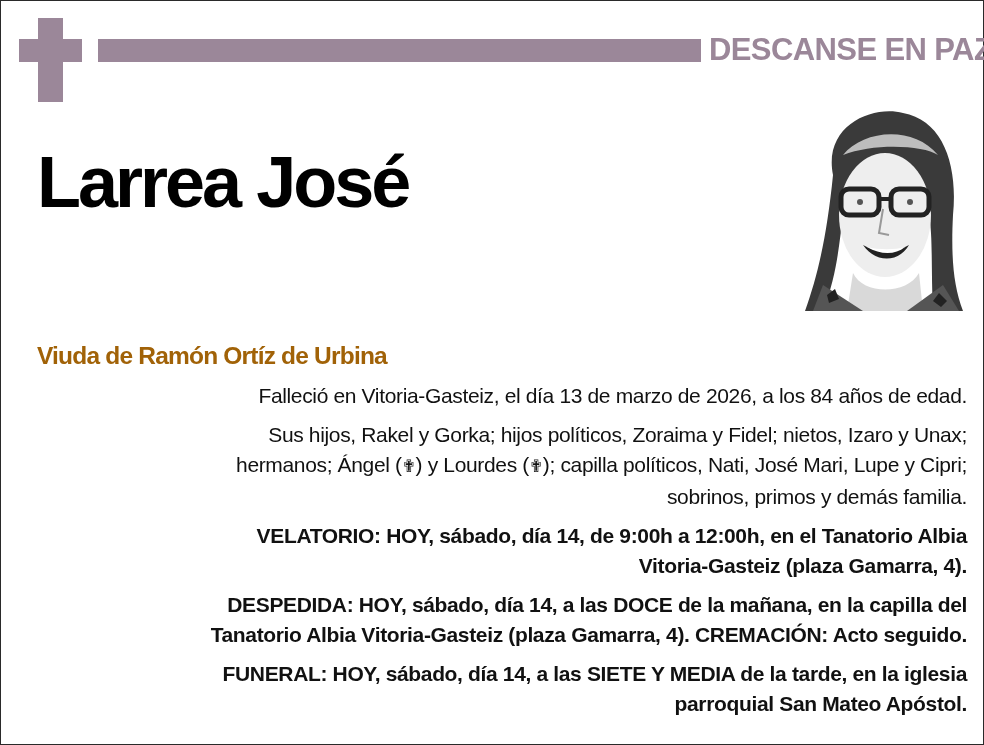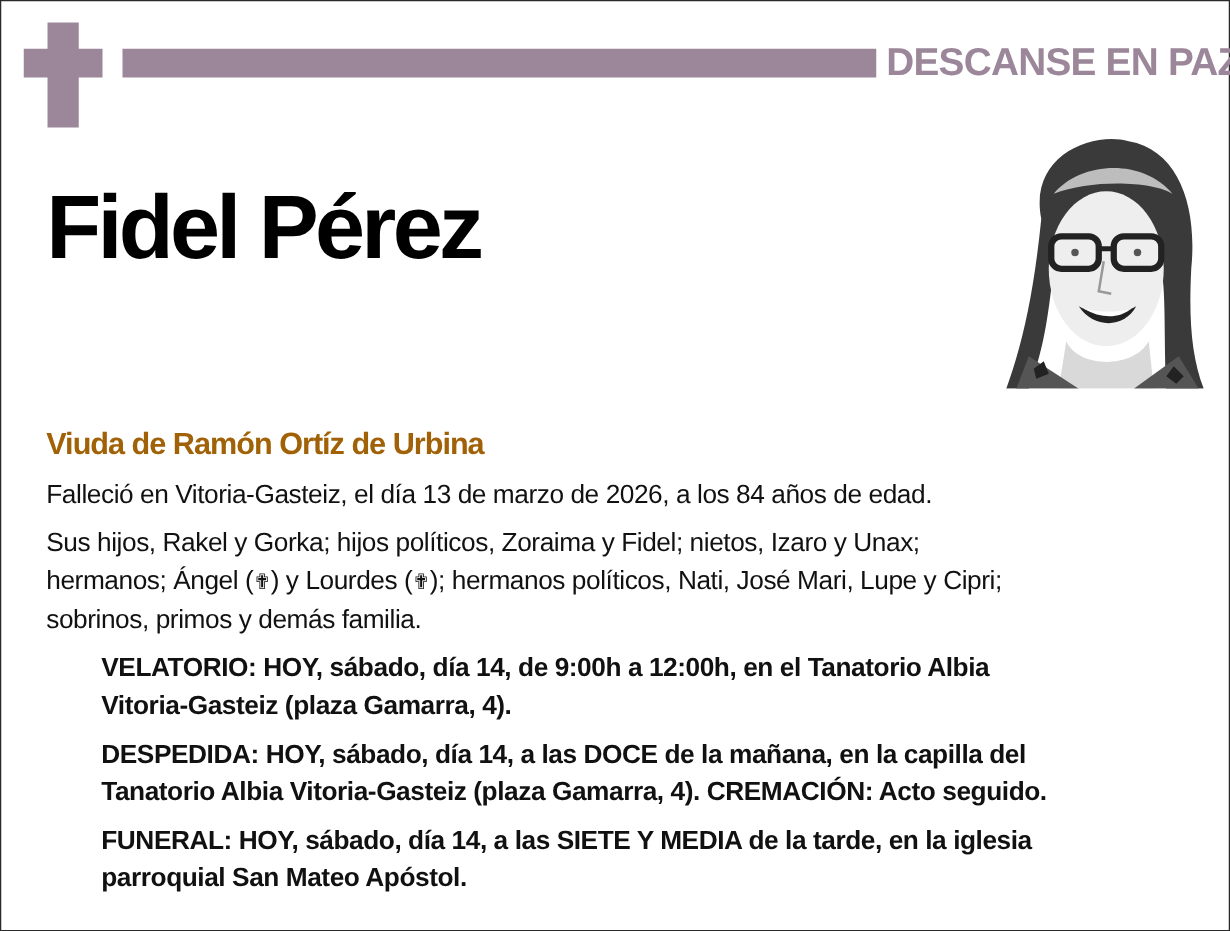--- a/index.html
+++ b/index.html
@@ -34,35 +34,35 @@
     }
     .subtitle {
       position: absolute; left: 36px; top: 340px;
       font-weight: bold; font-size: 24.5px; color: #a16207;
       letter-spacing: -0.8px; line-height: 30px; white-space: nowrap;
     }
     .body {
       position: absolute; left: 36px; top: 380px; width: 930px;
       font-size: 21px; line-height: 30px; letter-spacing: -0.35px;
     }
-    .body p { margin: 0 0 9px 0; }
+    .body p { margin: 0 0 9px 0; text-align: right; }
     .body p.bold { font-weight: bold; margin-left: 44px; }
     .cross-glyph { font-size: 17px; }
   </style>
 </head>
 <body>
 
 <div class="frame" style="--accent:#9b8799;">
   <div class="cross-v"></div>
   <div class="cross-h"></div>
   <div class="rule-bar"></div>
   <div class="header-label">DESCANSE EN PAZ</div>
 
   <div class="name">
-    <span>Fidel Pérez</span>
+    <span>Larrea José</span>
   </div>
 
   <div class="portrait" aria-label="Retrato en blanco y negro de mujer sonriente con gafas">
     <svg width="164" height="206" viewBox="0 0 164 206" xmlns="http://www.w3.org/2000/svg">
 
       <path d="M30 70 C20 20 70 0 100 8 C140 15 155 60 150 110 C148 150 150 180 160 206 L130 206 C128 170 130 130 126 110 L40 110 C36 140 34 170 20 206 L2 206 C15 170 24 130 30 70 Z" fill="#3a3a3a"></path>
       <path d="M40 50 C60 25 110 20 135 50 C120 40 70 38 40 50 Z" fill="#bdbdbd"></path>
 
       <ellipse cx="82" cy="110" rx="46" ry="62" fill="#eeeeee"></ellipse>
 
@@ -83,21 +83,21 @@
       <path d="M24 190 l8 -6 l4 10 l-10 4 z M136 188 l8 8 l-6 6 l-8 -6 z" fill="#222"></path>
     </svg>
   </div>
 
   <div class="subtitle">Viuda de Ramón Ortíz de Urbina</div>
 
   <div class="body">
     <p>Falleció en Vitoria-Gasteiz,  el día 13 de marzo de 2026, a los 84 años de edad.</p>
     <p>
       <span>Sus hijos, Rakel y Gorka; hijos políticos, Zoraima y Fidel; nietos, Izaro y Unax;</span><br>
-      <span>hermanos; Ángel (</span><span class="cross-glyph">✟</span><span>) y Lourdes (</span><span class="cross-glyph">✟</span><span>); hermanos políticos, Nati, José Mari, Lupe y Cipri;</span><br>
+      <span>hermanos; Ángel (</span><span class="cross-glyph">✟</span><span>) y Lourdes (</span><span class="cross-glyph">✟</span><span>); capilla políticos, Nati, José Mari, Lupe y Cipri;</span><br>
       <span>sobrinos, primos y demás familia.</span>
     </p>
     <p class="bold">
       <span>VELATORIO: HOY, sábado, día 14, de 9:00h a 12:00h, en el Tanatorio Albia</span><br>
       <span>Vitoria-Gasteiz (plaza Gamarra, 4).</span>
     </p>
     <p class="bold">
       <span>DESPEDIDA: HOY, sábado, día 14, a las DOCE de la mañana, en la capilla del</span><br>
       <span>Tanatorio Albia Vitoria-Gasteiz (plaza Gamarra, 4). CREMACIÓN: Acto seguido.</span>
     </p>

